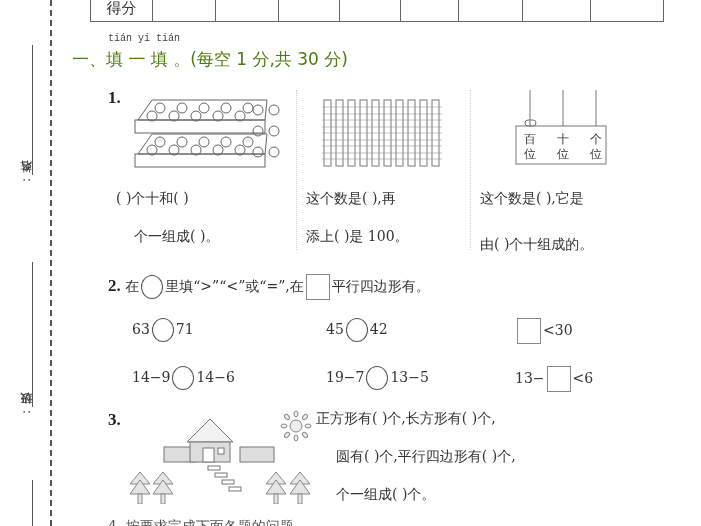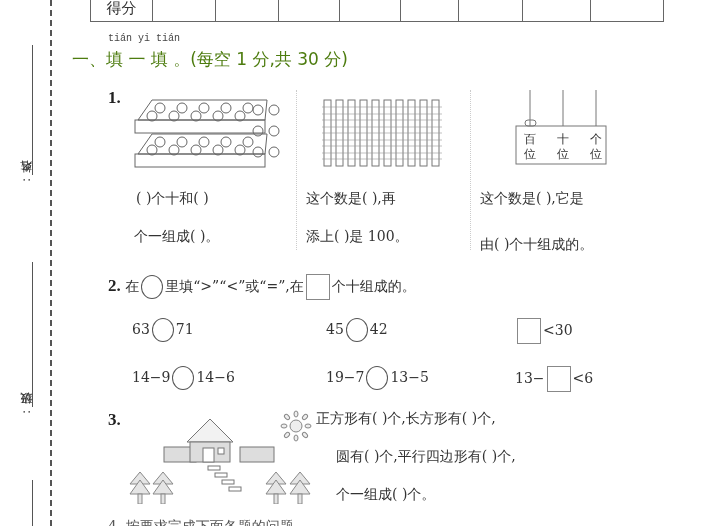--- a/index.html
+++ b/index.html
@@ -128,30 +128,30 @@
   <g font-family="DejaVu Serif, serif" font-size="12" fill="#333" text-anchor="middle">
     <text x="20" y="53">百</text>
       <text x="20" y="68">位</text>
     <text x="53" y="53">十</text>
       <text x="53" y="68">位</text>
     <text x="86" y="53">个</text>
       <text x="86" y="68">位</text>
   </g>
 </svg>
 
-<div class="abs txt" style="left:136px;top:190px">(    )个十和(    )</div>
+<div class="abs txt" style="left:116px;top:190px">(    )个十和(    )</div>
 <div class="abs txt" style="left:134px;top:228px">个一组成(    )。</div>
 <div class="abs txt" style="left:306px;top:190px">这个数是(    ),再</div>
 <div class="abs txt" style="left:306px;top:228px">添上(    )是 100。</div>
 <div class="abs txt" style="left:480px;top:190px">这个数是(    ),它是</div>
 <div class="abs txt" style="left:480px;top:236px">由(    )个十组成的。</div>
 
 <div class="abs txt" style="left:108px;top:274px">
   <span class="qnum">2.</span>
-  <span>在</span><span class="circle"></span><span>里填“&gt;”“&lt;”或“=”,在</span><span class="sq"></span><span>个十组成的。</span>
+  <span>在</span><span class="circle"></span><span>里填“&gt;”“&lt;”或“=”,在</span><span class="sq"></span><span>平行四边形有。</span>
 </div>
 
 <div class="abs txt" style="left:132px;top:318px"><span>63</span><span class="circle"></span><span>71</span></div>
 <div class="abs txt" style="left:326px;top:318px"><span>45</span><span class="circle"></span><span>42</span></div>
 <div class="abs txt" style="left:515px;top:318px"><span class="sq"></span><span>&lt;30</span></div>
 
 <div class="abs txt" style="left:132px;top:366px"><span>14−9</span><span class="circle"></span><span>14−6</span></div>
 <div class="abs txt" style="left:326px;top:366px"><span>19−7</span><span class="circle"></span><span>13−5</span></div>
 <div class="abs txt" style="left:515px;top:366px"><span>13−</span><span class="sq"></span><span>&lt;6</span></div>
 

